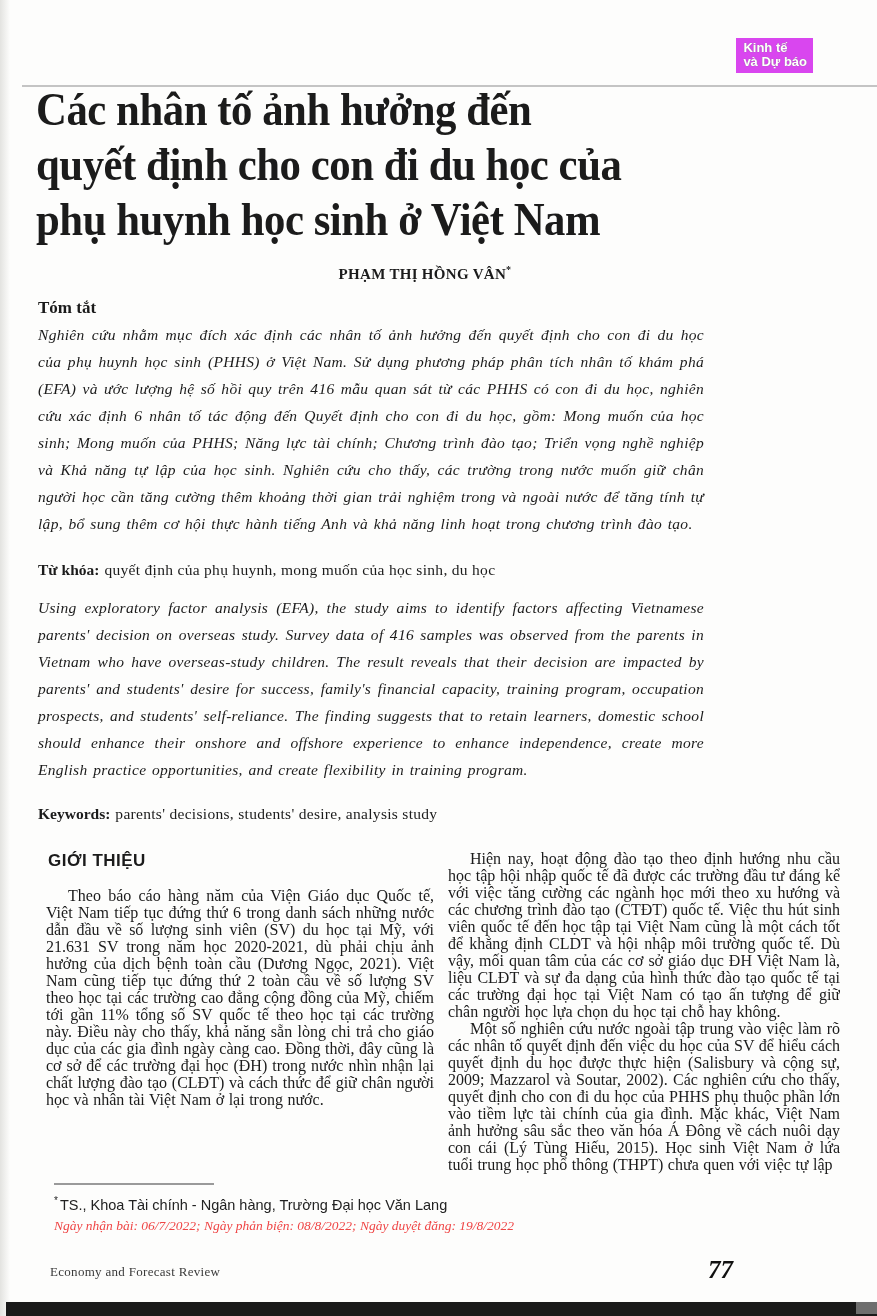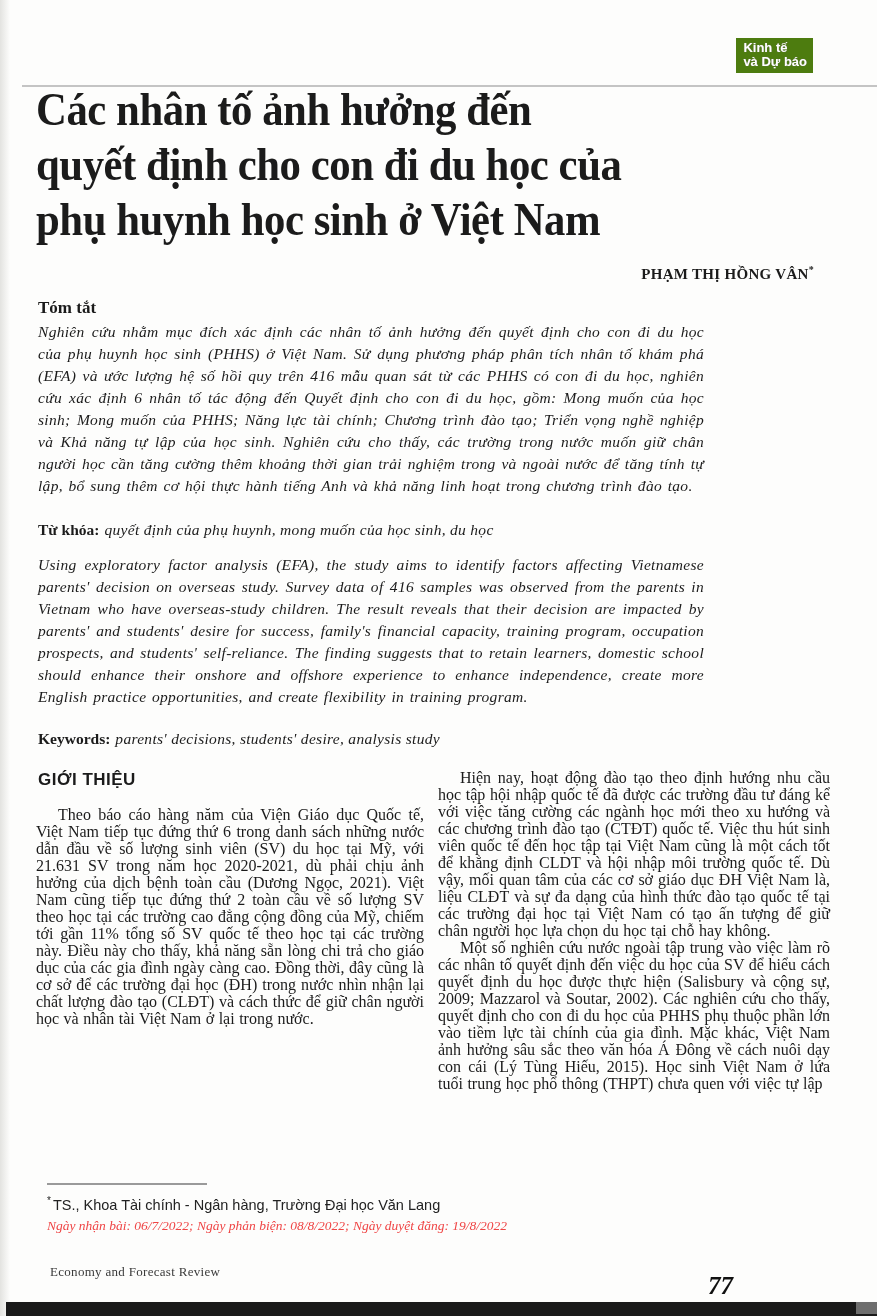--- a/index.html
+++ b/index.html
@@ -13,90 +13,90 @@
     font-family:"Liberation Serif", serif;
   }
   
   .page::before{
     content:"";position:absolute;left:0;top:0;bottom:0;width:10px;
     background:linear-gradient(90deg,#e3e3e0,rgba(255,255,255,0));
     pointer-events:none;
   }
   .badge{
     position:absolute;top:38px;right:64px;
-    background:#4d7c0f;color:#fff;
+    background:#d946ef;color:#fff;
     font-family:"Liberation Sans", sans-serif;
     font-weight:bold;font-size:13px;line-height:14px;
     padding:3px 6px 4px 7px;
     text-shadow:0 0 1px #777;
   }
   .top-rule{
     position:absolute;top:85px;left:22px;right:0;height:2px;
     background:#c4c4c4;
   }
   .flow{padding:82px 37px 0 36px;}
   .title{
     margin:0;font-size:46px;line-height:55px;font-weight:bold;
     letter-spacing:-0.5px;
     transform:scaleX(0.93);transform-origin:left top;
   }
   .tline{display:block;white-space:nowrap;}
   .author{
     margin-top:12px;padding-right:26px;
-    text-align:right;font-weight:bold;font-size:15px;line-height:22px;
+    text-align:center;font-weight:bold;font-size:15px;line-height:22px;
     letter-spacing:0.3px;
   }
   .author sup{font-size:10px;}
   .abstract{width:668px;}
   .abstract h2{
     margin:12px 0 3px 2px;font-size:17px;line-height:21px;font-weight:bold;
   }
   .abstract p{
-    margin:0 0 0 2px;font-style:italic;font-size:15.5px;line-height:22px;
+    margin:0 0 0 2px;font-style:italic;font-size:15.5px;line-height:27px;
     text-align:justify;letter-spacing:0.3px;word-spacing:1.5px;
   }
   .abs-vi{margin-top:8px;}
   .abs-en{margin-top:14px;}
   .kw{
     margin:22px 0 0 2px;width:666px;font-size:15.5px;line-height:21px;
   }
   .kw .kw-label{font-weight:bold;margin-right:5px;}
-  .kw .kw-text{font-style:italic;letter-spacing:0.3px;}
+  .kw .kw-text{letter-spacing:0.3px;}
   .kw2{margin-top:20px;}
   .columns{
-    margin-top:20px;display:flex;gap:14px;height:398px;overflow:hidden;
+    margin-top:26px;display:flex;gap:14px;height:398px;overflow:hidden;justify-content:flex-end;
   }
   .col{width:388px;}
   .col-right{width:392px;}
   .intro-heading{
     margin:1px 0 16px 2px;
     font-family:"Liberation Sans", sans-serif;
     font-size:17px;line-height:20px;font-weight:bold;letter-spacing:0.5px;
   }
   .col p{
     margin:0;font-size:16px;line-height:17px;text-align:justify;
     text-indent:22px;word-spacing:0.5px;
   }
-  .footnote{position:absolute;left:47px;top:1183px;width:760px;}
+  .footnote{position:absolute;left:54px;top:1183px;width:760px;}
   .fn-rule{width:160px;height:2px;background:#9a9a9a;margin-bottom:7px;}
   .fn-affil{
     font-family:"Liberation Sans", sans-serif;
     font-size:14.5px;line-height:18px;color:#222;
   }
   .fn-affil sup{font-size:10px;margin-right:2px;}
   .fn-dates{
     margin-top:3px;font-style:italic;font-size:13.5px;line-height:17px;color:#ef4444;
   }
   .footer-row{position:absolute;left:27px;right:0;top:1256px;height:34px;}
   .journal{
     position:absolute;left:23px;top:8px;
     font-size:13px;letter-spacing:0.3px;color:#3a3a3a;
   }
   .pagenum{
-    position:absolute;right:144px;top:16px;
+    position:absolute;right:144px;top:0;
     font-size:25px;font-weight:bold;font-style:italic;color:#111;
   }
   .bottom-bar{
     position:absolute;left:6px;right:0;bottom:0;height:14px;background:#1a1a1a;
   }
   .bottom-bar .bar-tail{
     position:absolute;right:0;top:0;width:21px;height:12px;background:#6e6e6e;
   }
 </style>
 </head>

